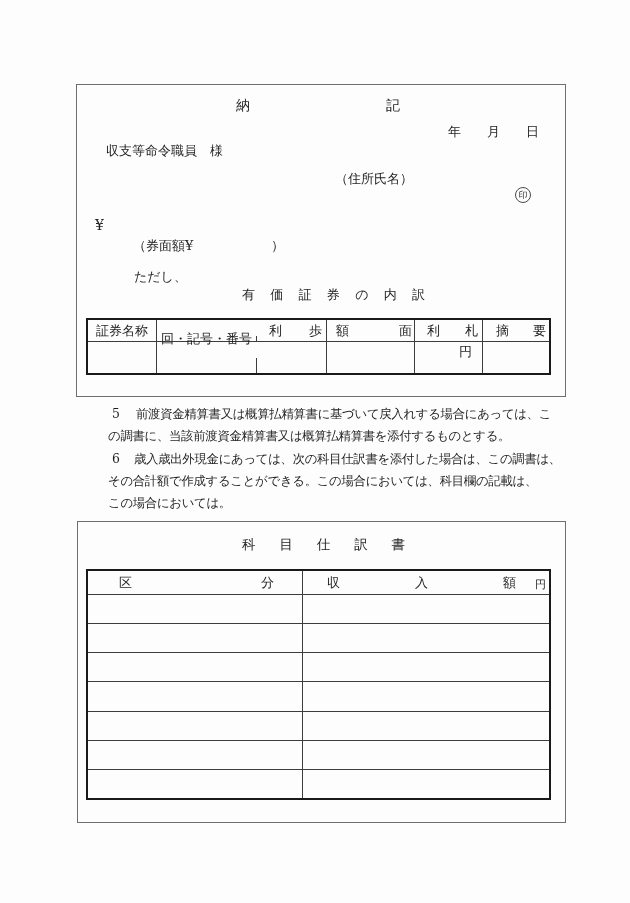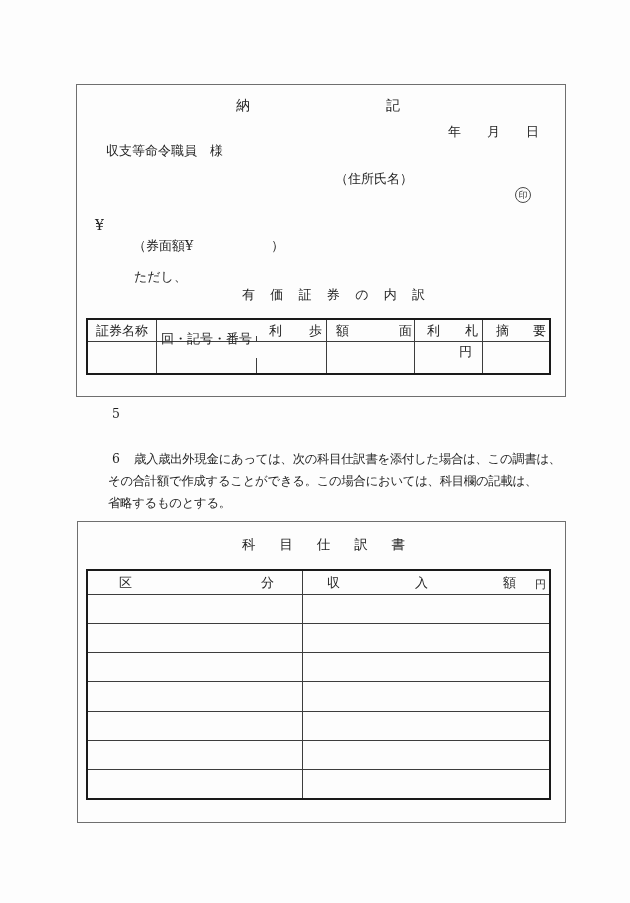--- a/index.html
+++ b/index.html
@@ -115,24 +115,26 @@
         <div class="t1c c2"></div>
         <div class="t1c c3"></div>
         <div class="t1c c4"></div>
         <div class="t1c c5">円</div>
         <div class="t1c c6"></div>
       </div>
     </div>
   </div>
 
   <div class="notes-line" style="left:112px;top:408px;">5</div>
+  <div class="notes-line" style="left:136px;top:408px;">前渡資金精算書又は概算払精算書に基づいて戻入れする場合にあっては、こ</div>
+  <div class="notes-line" style="left:108px;top:430px;">の調書に、当該前渡資金精算書又は概算払精算書を添付するものとする。</div>
   <div class="notes-line" style="left:112px;top:453px;">6</div>
   <div class="notes-line" style="left:134px;top:453px;">歳入歳出外現金にあっては、次の科目仕訳書を添付した場合は、この調書は、</div>
   <div class="notes-line" style="left:108px;top:475px;">その合計額で作成することができる。この場合においては、科目欄の記載は、</div>
-  <div class="notes-line" style="left:108px;top:497px;">省略するものとする。</div>
+  <div class="notes-line" style="left:108px;top:497px;">この場合においては。</div>
 
   <div id="box2" class="formbox">
     <div class="abs spread" style="left:164px;top:16px;width:163px;font-size:13.5px;">
         <span>科</span>
         <span>目</span>
         <span>仕</span>
         <span>訳</span>
         <span>書</span>
       </div>
 

